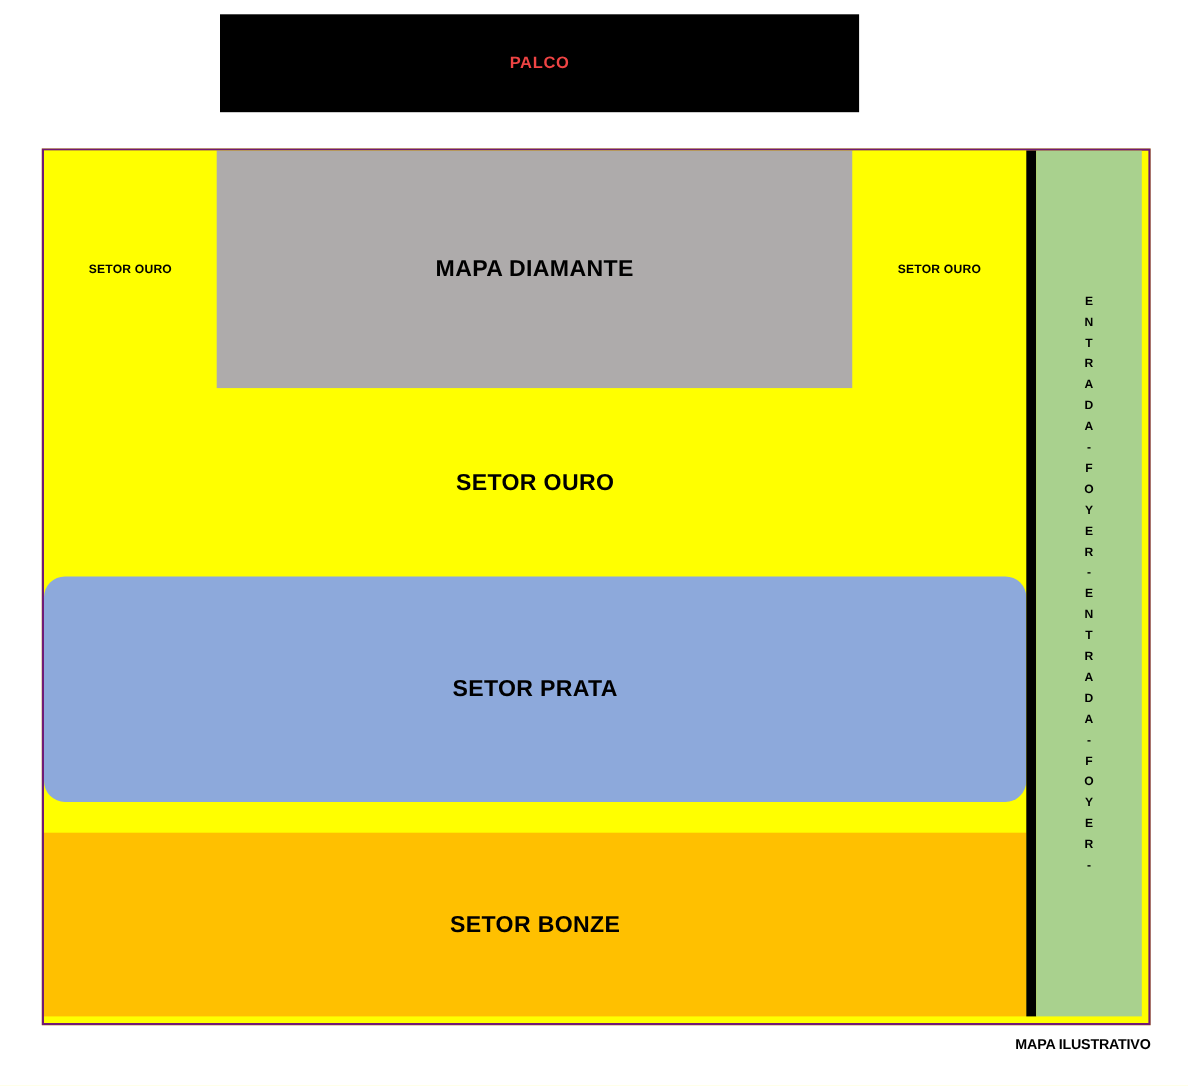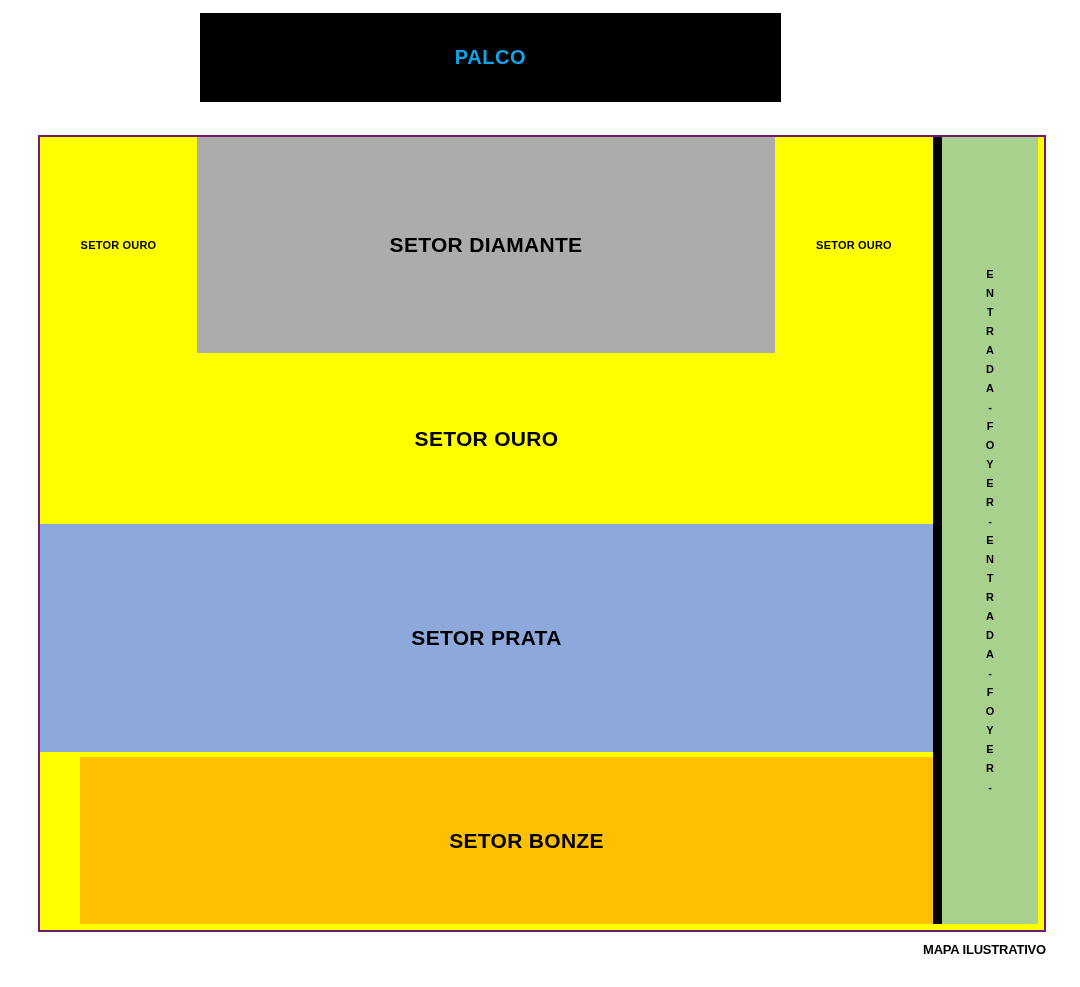--- a/index.html
+++ b/index.html
@@ -29,22 +29,22 @@
     left: 200px;
     top: 13px;
     width: 581px;
     height: 89px;
     background: #000000;
     display: flex;
     align-items: center;
     justify-content: center;
   }
   .stage-label {
-    color: #0ea5e9;
-    font-size: 20px;
+    color: #ef4444;
+    font-size: 15px;
     font-weight: bold;
     letter-spacing: 0.6px;
   }
 
   
   .hall {
     position: absolute;
     left: 38px;
     top: 135px;
     width: 1008px;
@@ -114,28 +114,28 @@
     letter-spacing: 0.2px;
   }
 
   .band-ouro {
     top: 216px;
     height: 171px;
     background: #ffff00;
   }
   .band-prata {
     top: 387px;
-    height: 228px;
+    height: 205px;
     background: #8da9db;
+    border-radius: 19px;
   }
   .band-bonze {
     top: 620px;
     height: 167px;
     background: #ffc000;
-    margin-left: 40px;
   }
 
   
   .foyer-divider {
     position: absolute;
     left: 893px;
     top: 0;
     width: 9px;
     height: 787px;
     background: #000000;
@@ -189,21 +189,21 @@
 
   <div class="hall">
     <div class="seating-area">
 
       <div class="band band-top">
         <div class="side-ouro side-ouro-left">
           <span class="side-ouro-label">SETOR OURO</span>
         </div>
 
         <div class="diamante">
-          <span class="band-label">SETOR DIAMANTE</span>
+          <span class="band-label">MAPA DIAMANTE</span>
         </div>
 
         <div class="side-ouro side-ouro-right">
           <span class="side-ouro-label">SETOR OURO</span>
         </div>
       </div>
 
       <div class="band band-ouro">
         <span class="band-label">SETOR OURO</span>
       </div>

